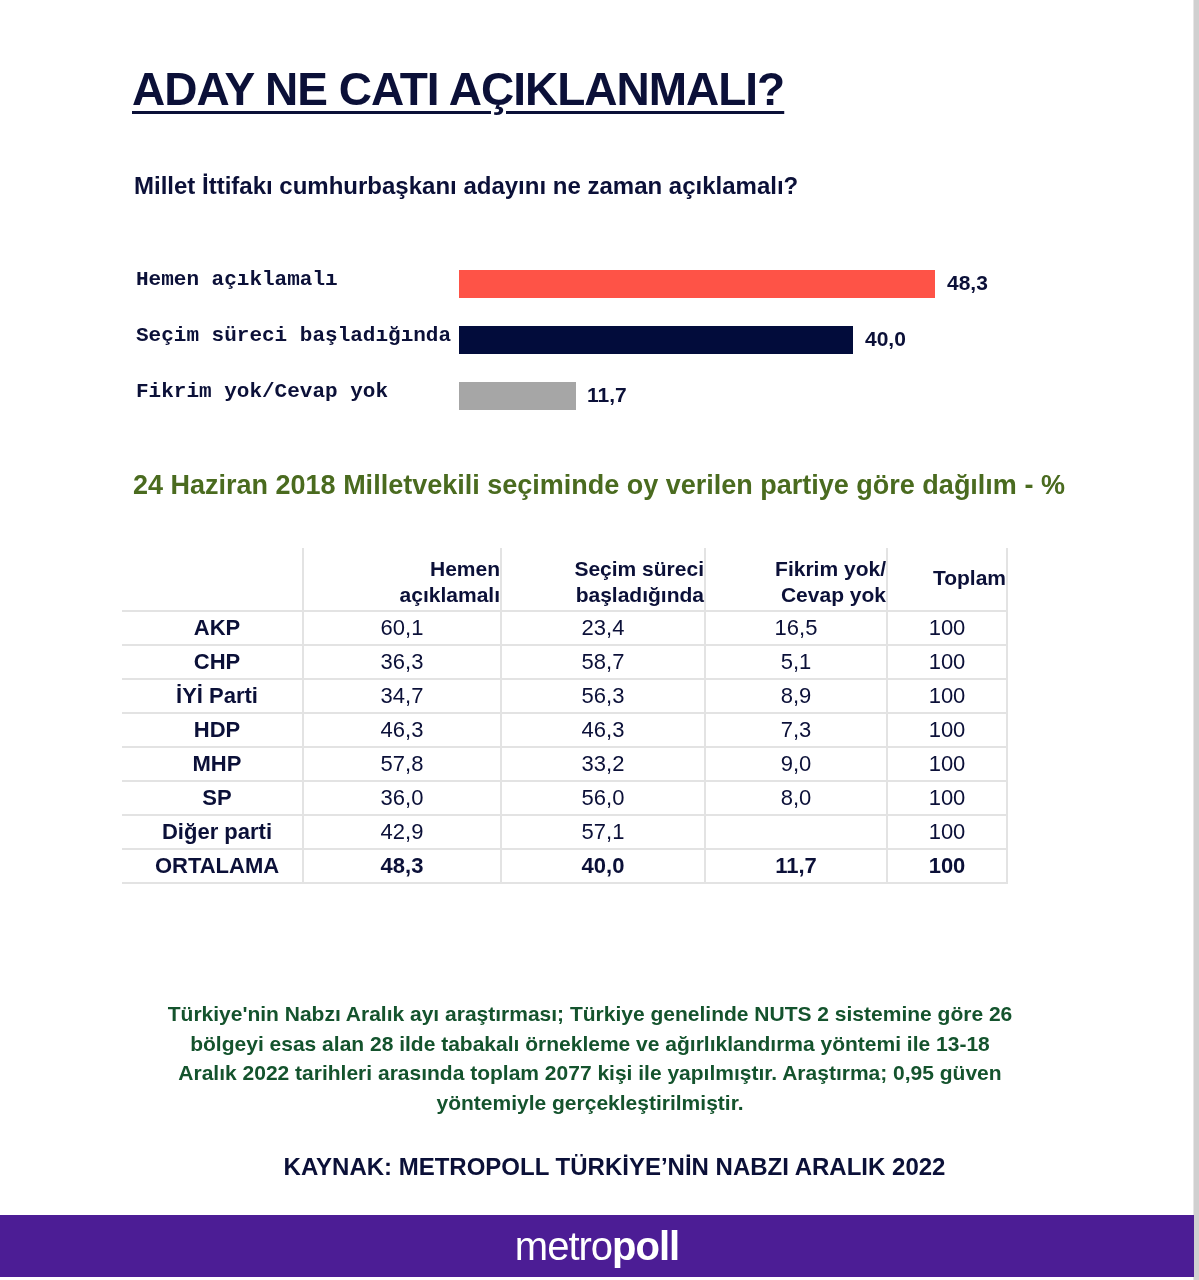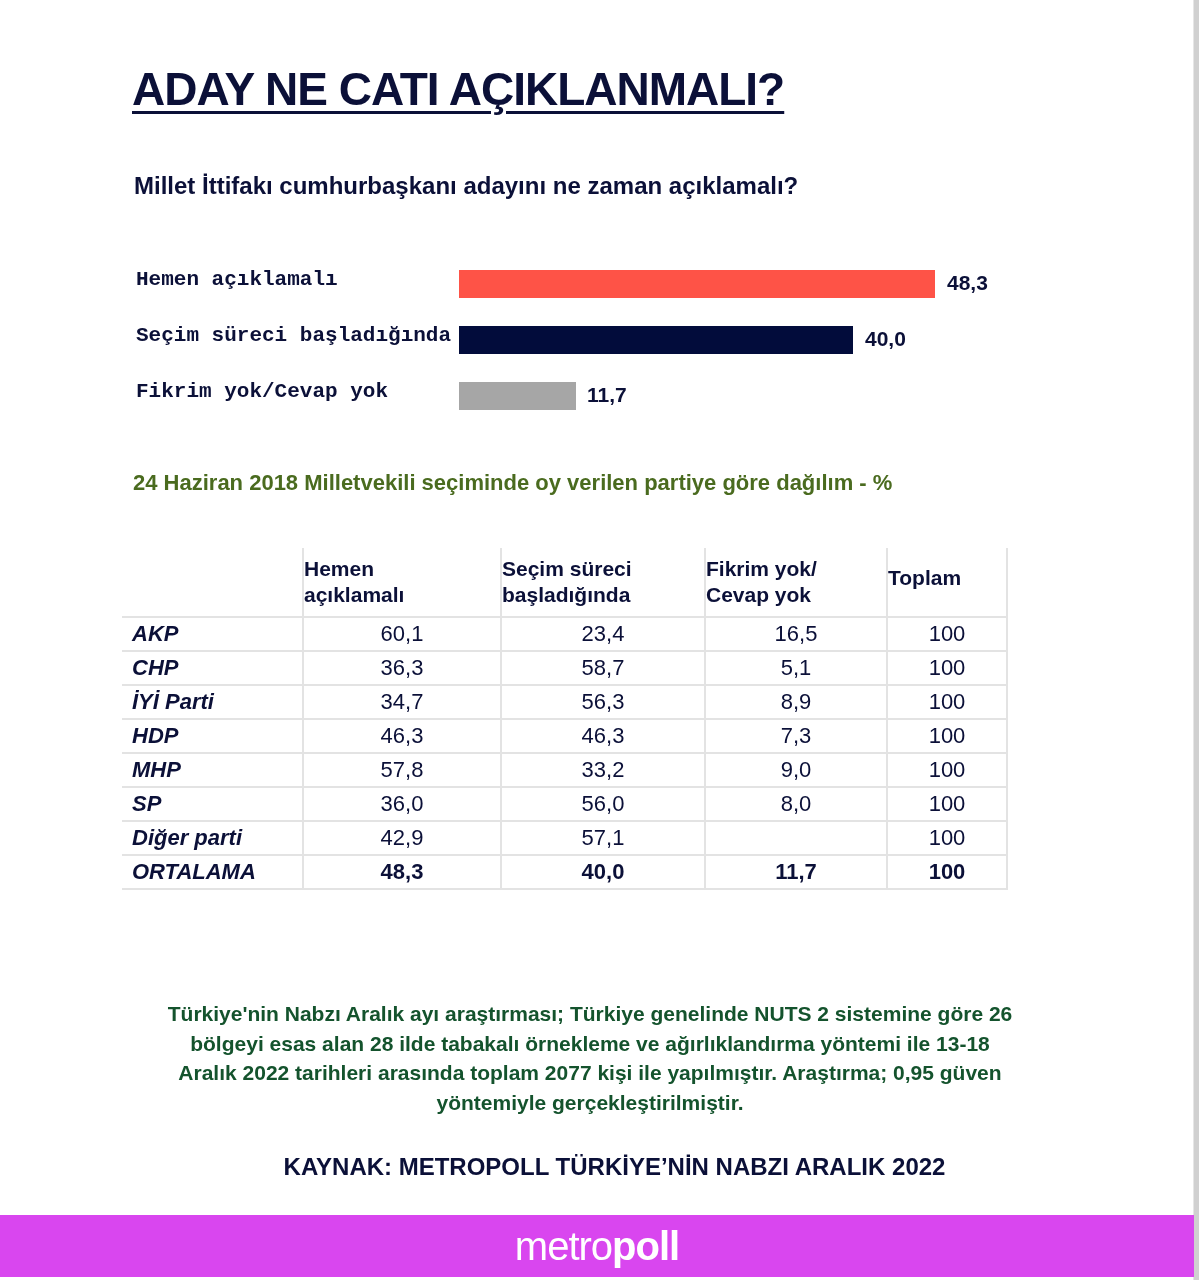--- a/index.html
+++ b/index.html
@@ -17,43 +17,43 @@
   .subtitle {
     position: absolute; left: 134px; top: 172px; font-size: 24px; font-weight: bold; 
     color: #0b1038; white-space: nowrap;
   }
   .bars { position: absolute; left: 136px; top: 262px; width: 900px; }
   .bar-row { position: relative; height: 56px; }
   .bar-label { position: absolute; left: 0; top: 6px; font-size: 21px; font-weight: bold; color: #0b1038; white-space: nowrap; font-family: Liberation Mono, monospace; }
   .bar { position: absolute; left: 323px; top: 8px; height: 28px; }
   .bar-value { position: absolute; top: 9px; font-size: 21px; font-weight: bold; color: #0b1038; white-space: nowrap; }
   .table-caption {
-    position: absolute; left: 133px; top: 470px; font-size: 22px; font-weight: bold; color: #4a6b1f; white-space: nowrap;
+    position: absolute; left: 133px; top: 470px; font-size: 27px; font-weight: bold; color: #4a6b1f; white-space: nowrap;
   }
   table.data {
     position: absolute; left: 122px; top: 548px; border-collapse: collapse; font-size: 22px; color: #0b1038;
   }
   table.data th, table.data td { border-right: 2px solid #e3e3e3; border-bottom: 2px solid #e3e3e3; padding: 0; }
-  table.data th { font-weight: bold; font-size: 21px; line-height: 26px; text-align: left; height: 60px; vertical-align: bottom; padding-bottom: 8px; }
+  table.data th { font-weight: bold; font-size: 21px; line-height: 26px; text-align: right; height: 60px; vertical-align: bottom; padding-bottom: 2px; }
   table.data th.corner { border-bottom: 2px solid #e3e3e3; }
   table.data td { height: 32px; text-align: center; }
-  table.data td.party { text-align: left; font-weight: bold; padding-left: 10px; width: 170px; font-style: italic; }
+  table.data td.party { text-align: center; font-weight: bold; padding-left: 10px; width: 170px; }
   table.data tr.avg td { font-weight: bold; }
   table.data th:last-child, table.data td:last-child { border-right: 2px solid #e3e3e3; }
   .col1 { width: 196px; } .col2 { width: 202px; } .col3 { width: 180px; } .col4 { width: 118px; }
   .methodology {
     position: absolute; left: 90px; top: 978px; width: 1000px; text-align: center;
     font-size: 21px; font-weight: bold; line-height: 29.5px; color: #14532d; margin-top: 21px;
   }
   .source {
     position: absolute; left: 0; width: 1229px; top: 1153px; text-align: center;
     font-size: 24px; font-weight: bold; color: #0b1038; white-space: nowrap;
   }
   .footer {
-    position: absolute; left: 0; top: 1215px; width: 1194px; height: 62px; background: #d946ef;
+    position: absolute; left: 0; top: 1215px; width: 1194px; height: 62px; background: #4c1d95;
     display: flex; align-items: center; justify-content: center;
   }
   .logo { color: #ffffff; font-size: 40px; letter-spacing: -1px; }
   .logo .light { font-weight: normal; }
   .logo .heavy { font-weight: bold; }
 </style>
 </head>
 <body>
 
 <div class="right-edge"></div>

